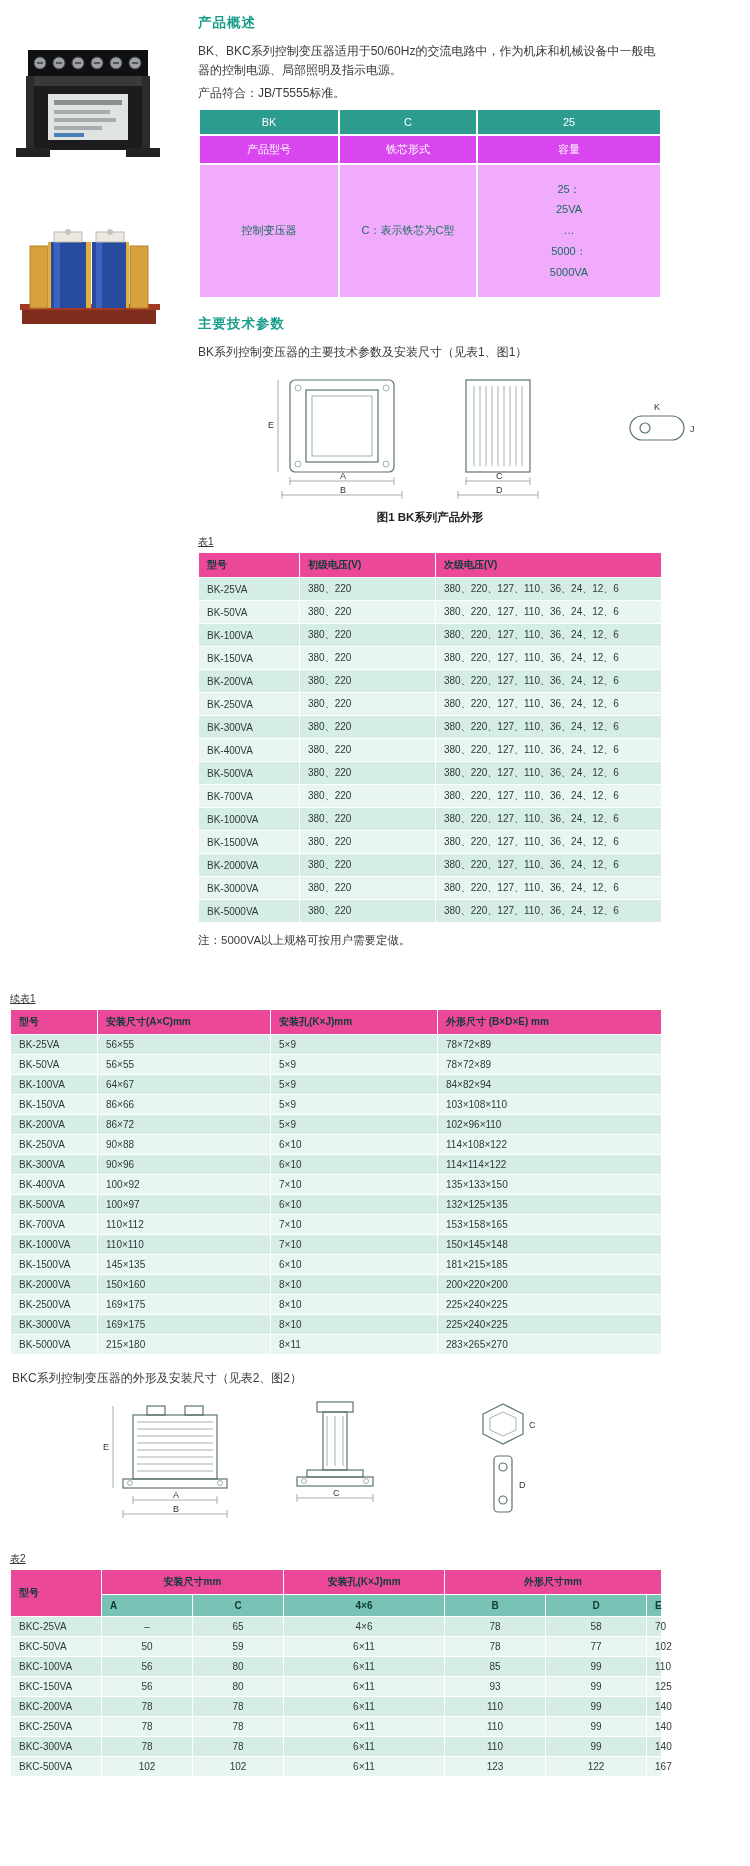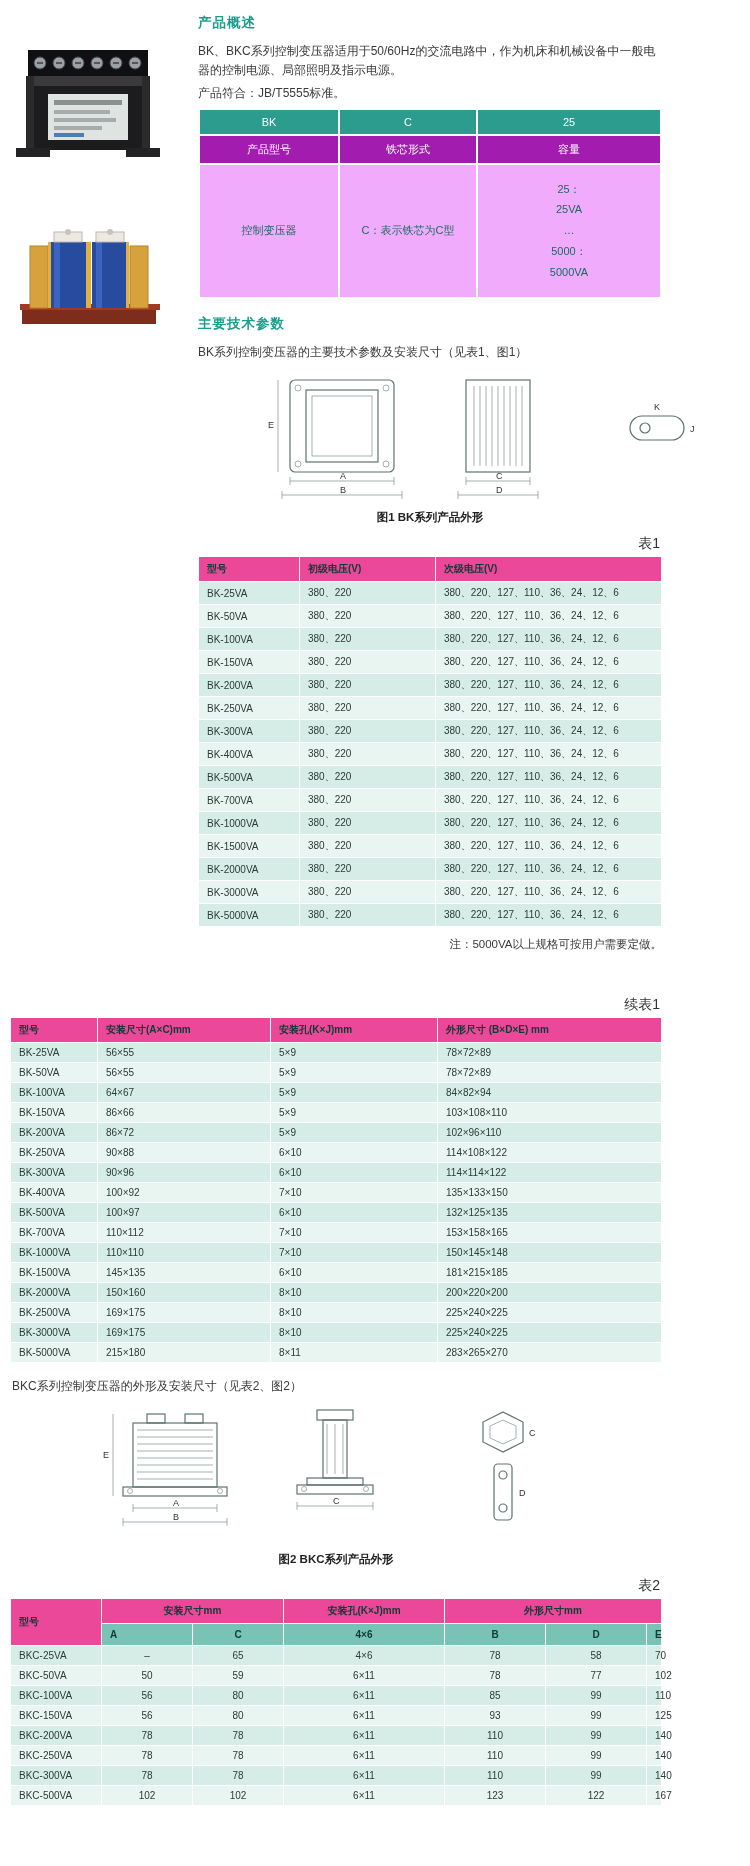--- a/index.html
+++ b/index.html
@@ -17,52 +17,52 @@
   .photo1 { margin:24px 0 0 2px; }
   .photo2 { margin:54px 0 0 12px; }
   .content-col { flex:1; min-width:0; }
 
   .sec-heading {
     color:#1a9e8b; font-size:13.5px; font-weight:bold;
     margin:2px 0 10px 0; letter-spacing:1px;
   }
   .mt { margin-top:20px; }
   .body-text { font-size:12px; line-height:1.6; margin:0 0 4px 0; color:#3a3a3a; }
-  .note { font-size:11.5px; margin:10px 0 0 0; color:#3a3a3a;text-align:right; }
+  .note { font-size:11.5px; margin:10px 0 0 0; color:#3a3a3a; }
   .bkc-intro { padding:14px 0 0 2px; margin:0; }
 
   
   .sel-table {
     width:100%; border-collapse:separate; border-spacing:2px;
     margin:4px 0 16px 0; font-size:11px; table-layout:fixed;
   }
   .sel-table th, .sel-table td { text-align:center; vertical-align:middle; }
   .sel-table .r1 th { background:#2c9c8e; color:#fff; font-weight:normal; padding:6px 4px; }
-  .sel-table .r2 td { background:#a21caf; color:#fff; padding:6px 4px; }
+  .sel-table .r2 td { background:#d946ef; color:#fff; padding:6px 4px; }
   .sel-table .r3 td { background:#f0abfc; color:#1d6a5f; padding:14px 8px; height:112px; }
   .pre { white-space:pre-line; line-height:1.9; }
 
   
   .data-table {
     width:100%; border-collapse:separate; border-spacing:1px;
     font-size:10px; table-layout:fixed;
   }
   .data-table th {
     background:#ec4899; color:#0e3b35; font-weight:bold;
     padding:5px 8px; text-align:left; vertical-align:middle;
   }
   .data-table td { padding:4px 8px; color:#2c3a38; vertical-align:middle; }
   .data-table tbody tr:nth-child(odd) td { background:#d6ede7; }
   .data-table tbody tr:nth-child(even) td { background:#e8f5f1; }
 
   .t2 th, .t2 td { text-align:center; }
   .t2 th:first-child, .t2 td:first-child { text-align:left; }
   .t2 .sub th { background:#79c2b6; }
 
-  .tbl-tag { text-align:right; font-size:14px; color:#333; margin:10px 2px 3px 0; }
+  .tbl-tag { text-align:left; font-size:10px; color:#333; margin:10px 2px 3px 0;text-decoration:underline; }
 
   
   .fig { text-align:center; margin:10px 0 2px 0; }
   .fig-caption { text-align:center; font-size:11.5px; font-weight:bold; color:#222; margin:2px 0 6px 0; }
   .fig2wrap { width:620px; }
 
   .wide-section { padding:0 12px 0 10px;margin-top:44px; }
 
   .dim-label { font-size:9px; fill:#333; font-family:"Liberation Sans",sans-serif; }
   .draw { stroke:#5c7470; fill:none; stroke-width:1.2; }
@@ -489,21 +489,20 @@
           <polygon class="draw" points="20,0 40,10 40,30 20,40 0,30 0,10"></polygon>
           <polygon class="thin" points="20,8 33,14 33,26 20,32 7,26 7,14"></polygon>
           <text class="dim-label" x="46" y="24">C</text>
           <rect class="draw" x="11" y="52" width="18" height="56" rx="4"></rect>
           <circle class="draw" cx="20" cy="63" r="4"></circle>
           <circle class="draw" cx="20" cy="96" r="4"></circle>
           <text class="dim-label" x="36" y="84">D</text>
         </g>
       </svg>
     </div>
-    <div class="fig-caption">图2 BKC系列产品外形</div>
 
     <div class="tbl-tag">表2</div>
 
     <table class="data-table t2">
       <colgroup>
         <col style="width:90px">
           <col style="width:90px">
           <col style="width:90px">
         <col style="width:160px">
           <col style="width:100px">

